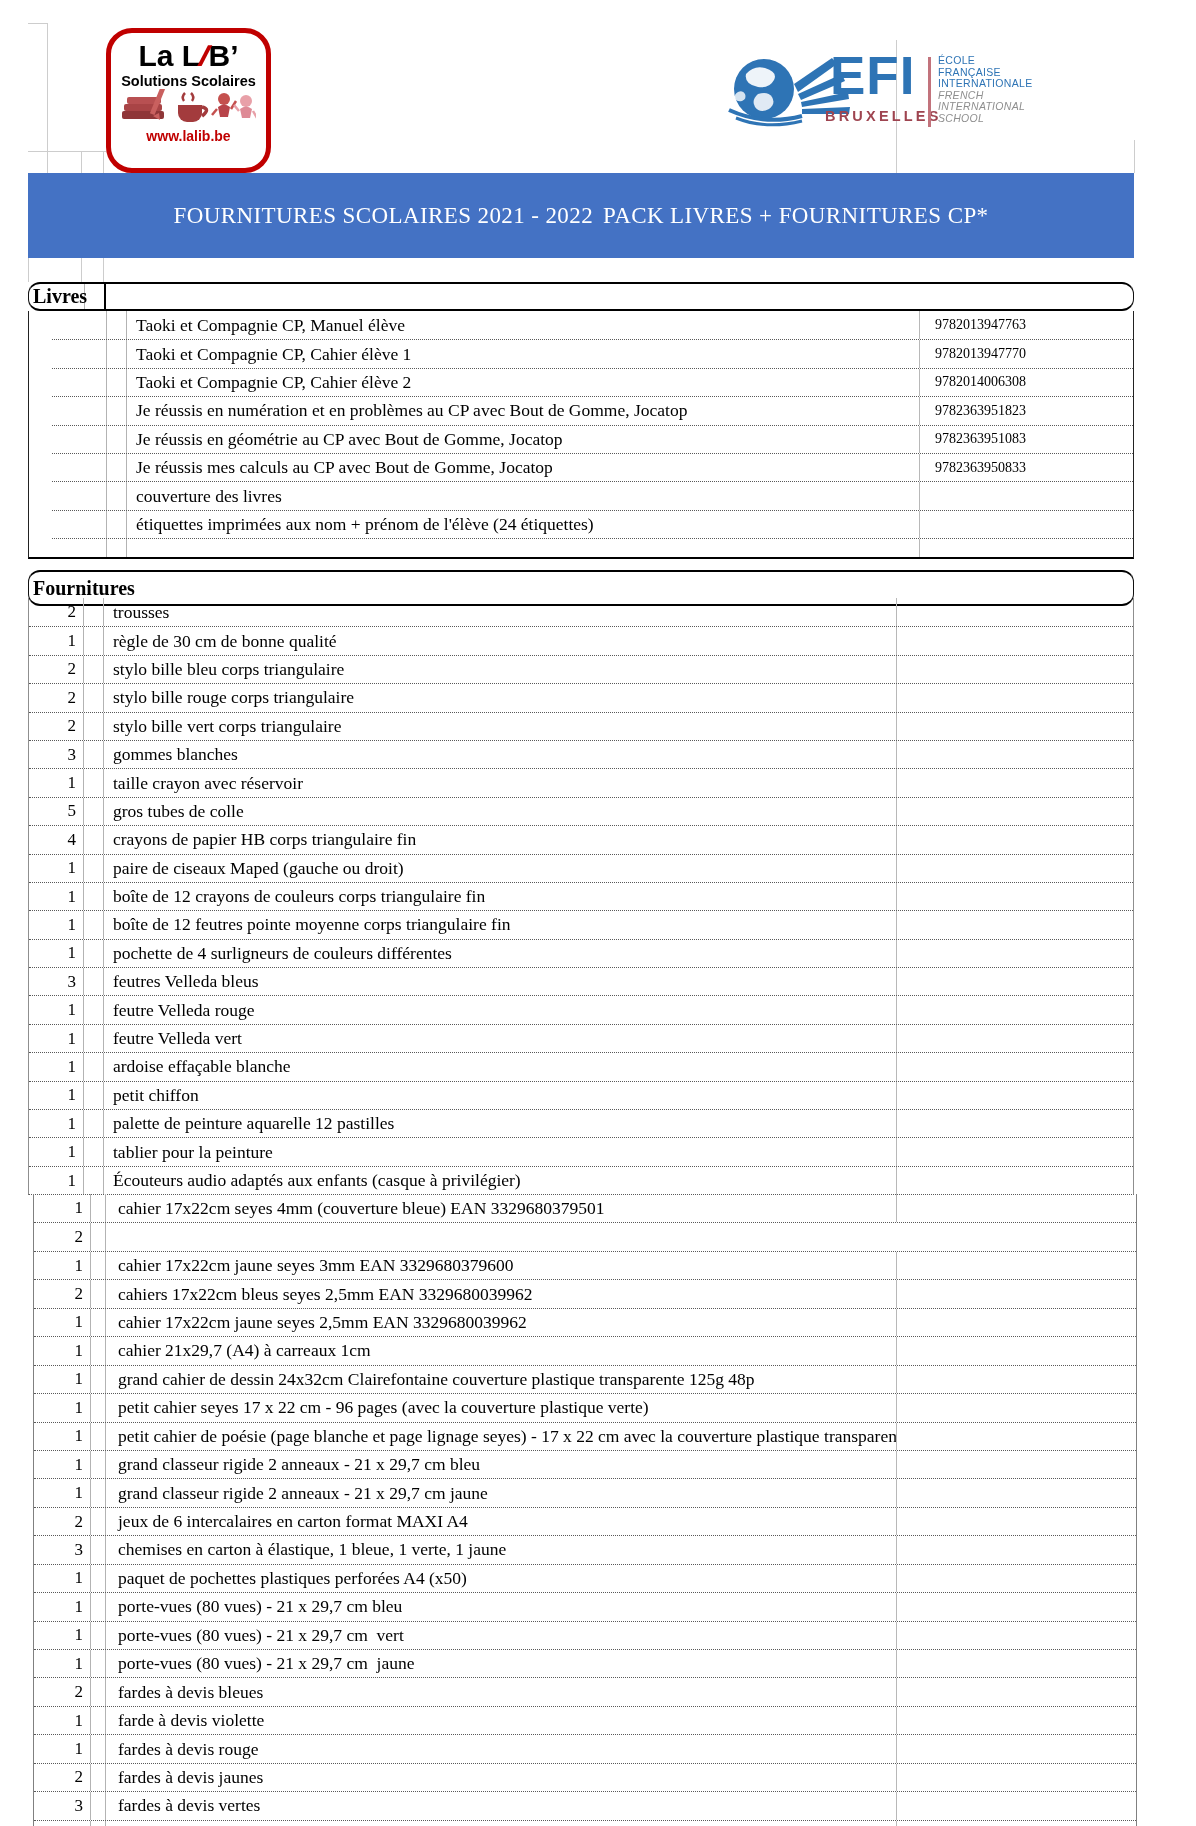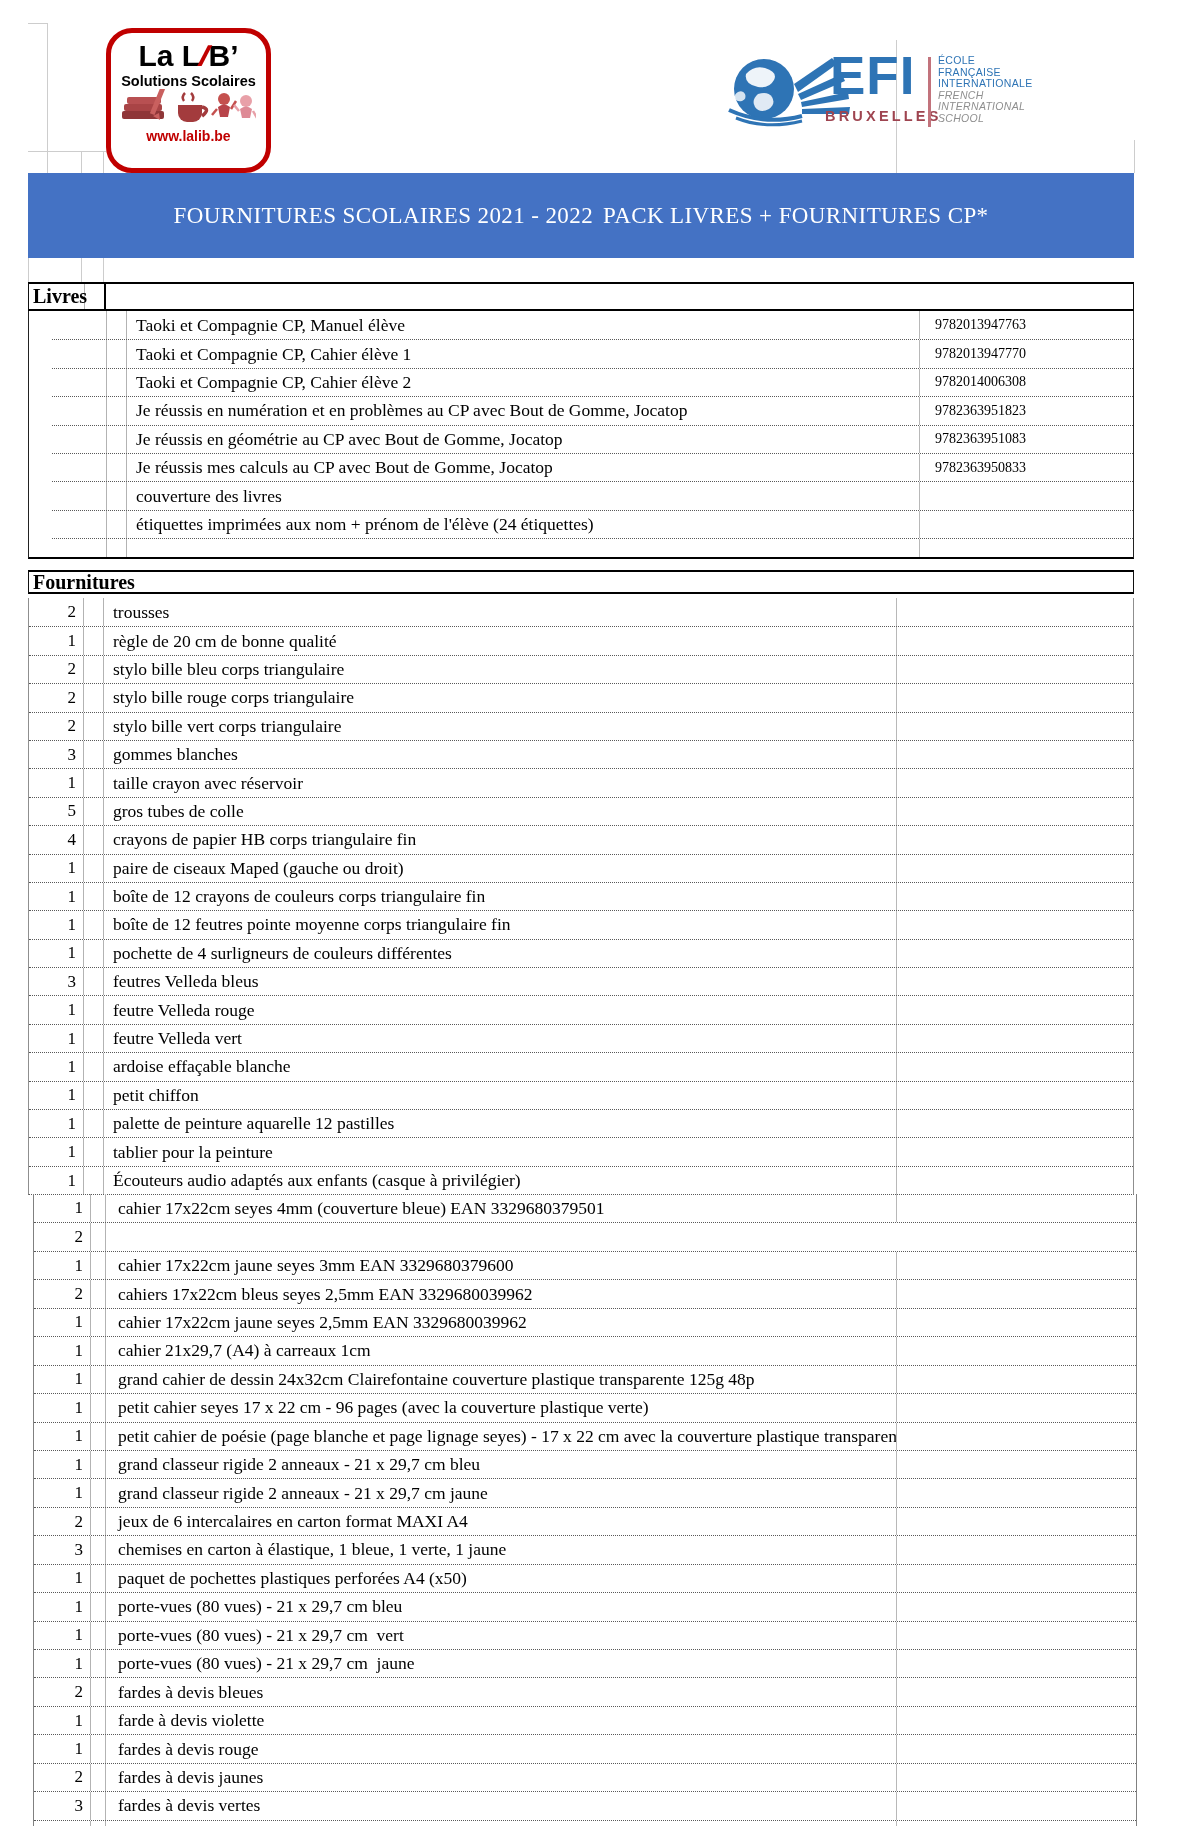--- a/index.html
+++ b/index.html
@@ -35,21 +35,21 @@
 
   
   .banner{position:absolute;left:28px;top:173px;width:1106px;height:85px;background:#4472C4;
           color:#fff;display:flex;flex-direction:row;align-items:center;justify-content:center;
           gap:10px;font-size:23px;letter-spacing:.4px;text-align:center;}
 
   
   .sec-header{position:absolute;left:28px;width:1106px;height:29px;background:#fff;
               border-top:2px solid #000;border-bottom:2px solid #000;
               border-left:1.5px solid #111;border-right:1.5px solid #111;
-              display:flex;align-items:center;}
+              display:flex;align-items:center;border-radius:12px;}
   .sec-title{font-size:20px;font-weight:bold;padding-left:4px;white-space:pre;z-index:2;background:transparent;}
   .hdr-line-black{position:absolute;left:75px;top:0;bottom:0;width:1.5px;background:#000;}
   .hdr-line-gray{position:absolute;left:55px;top:0;bottom:0;width:1px;background:#b3b3b3;}
 
   
   .lv-body{position:absolute;left:28px;top:311px;width:1106px;
            border-left:1.5px solid #222;border-right:1.5px solid #222;border-bottom:2.5px solid #000;padding-left:23px;}
   .f1-body{position:absolute;left:28px;top:598px;width:1106px;
            border-left:1px solid #8f8f8f;border-right:1px solid #8f8f8f;border-bottom:1px dotted #595959;}
   .f2-body{position:absolute;left:33px;top:1194px;width:1104px;
@@ -217,36 +217,36 @@
       </div>
 
       <div class="lv-row">
         <div class="cell cell-q"></div>
         <div class="cell cell-s"></div>
         <div class="cell cell-d"></div>
         <div class="cell cell-i"></div>
       </div>
     </div>
 
-  <div class="sec-header" style="top:570px;height:24px;">
+  <div class="sec-header" style="top:570px;height:36px;">
     <div class="sec-title">Fournitures</div>
   </div>
   <div class="f1-body">
 
       <div class="f1-row">
         <div class="cell cell-q">2</div>
         <div class="cell cell-s"></div>
         <div class="cell cell-d">trousses</div>
         <div class="cell"></div>
       </div>
 
       <div class="f1-row">
         <div class="cell cell-q">1</div>
         <div class="cell cell-s"></div>
-        <div class="cell cell-d">règle de 20 cm de bonne qualité</div>
+        <div class="cell cell-d">règle de 30 cm de bonne qualité</div>
         <div class="cell"></div>
       </div>
 
       <div class="f1-row">
         <div class="cell cell-q">2</div>
         <div class="cell cell-s"></div>
         <div class="cell cell-d">stylo bille bleu corps triangulaire</div>
         <div class="cell"></div>
       </div>
 

